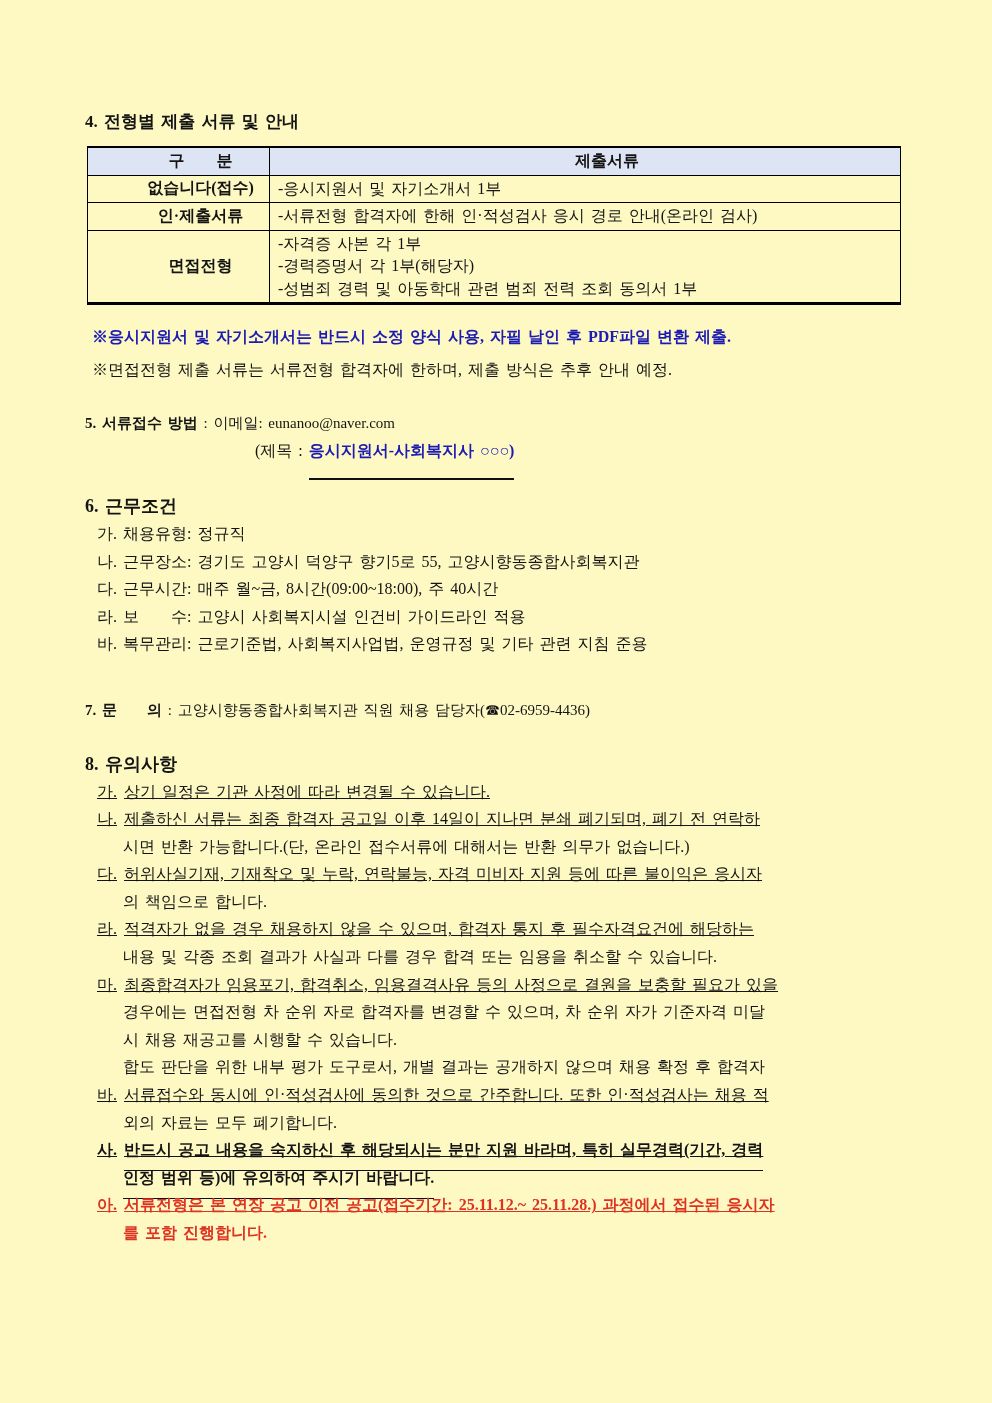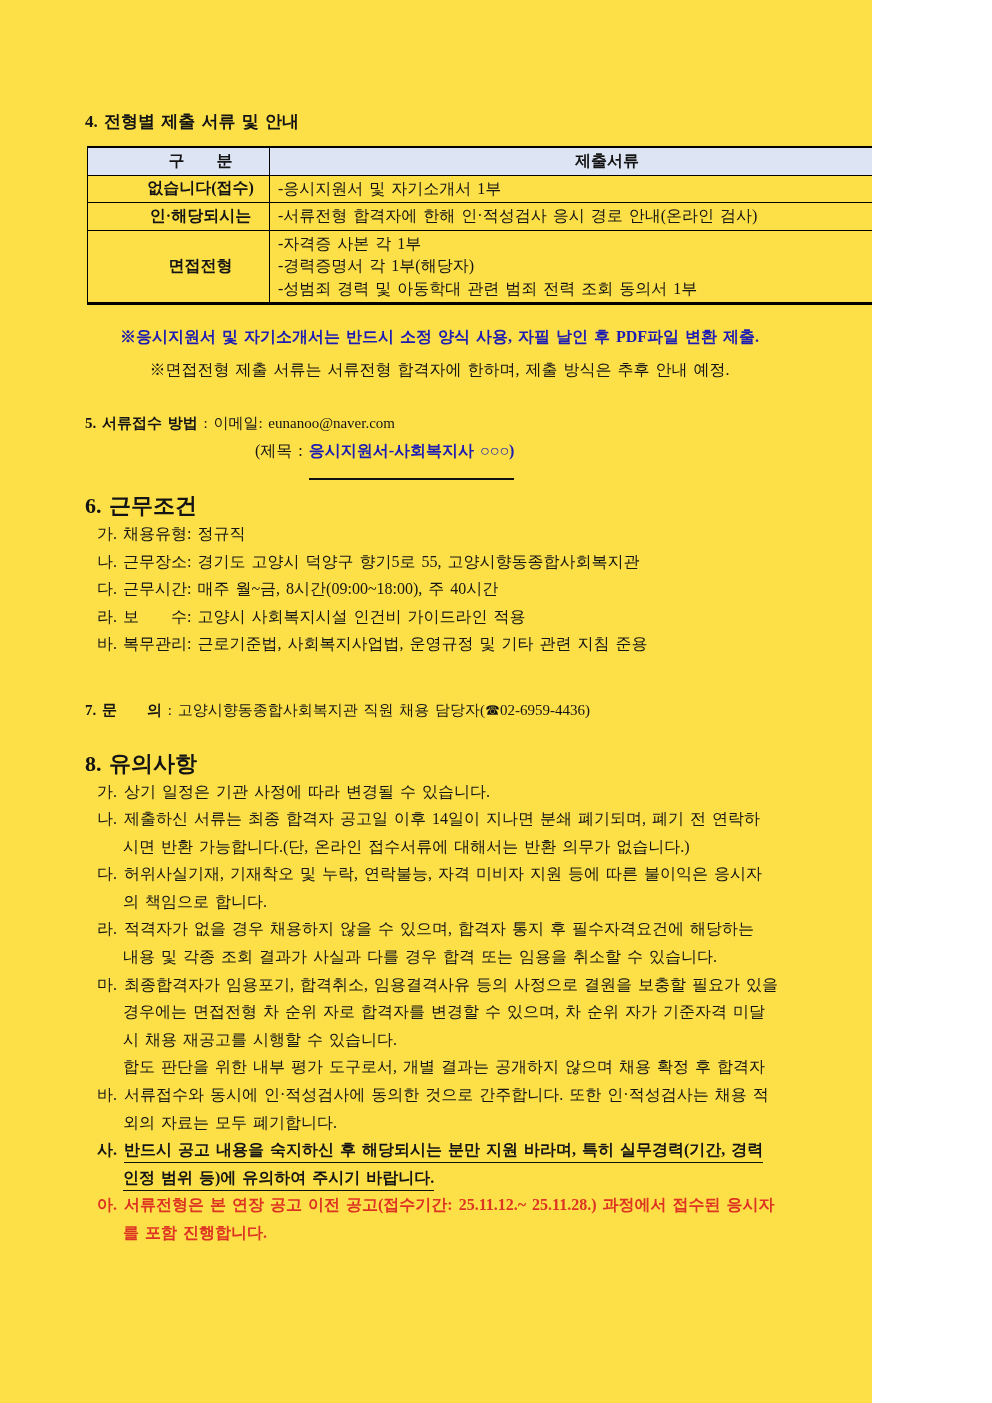--- a/index.html
+++ b/index.html
@@ -1,20 +1,20 @@
 <!DOCTYPE html>
 <html><head>
 <meta charset="utf-8">
 <style>
   * { margin:0; padding:0; box-sizing:border-box; }
   html,body { background:#ffffff; }
   .page {
     position:relative;
-    width:872px; height:1403px;
-    background:#fde047;
+    width:992px; height:1403px;
+    background:#fef9c3;
     font-family:"Liberation Serif","DejaVu Serif",serif;
     color:#141414;
     font-size:16px;
     word-spacing:2px;
     overflow:hidden;
   }
   .content { padding:0 85px; }
   .b { font-weight:bold; }
   .line { line-height:27.6px; white-space:nowrap; }
   .h16 { font-size:15px; }
@@ -31,47 +31,47 @@
     border-right:1px solid #000;
     font-size:16px;
   }
   table.doc-table th, table.doc-table td { border:1px solid #000;padding-left:44px; }
   table.doc-table th.c1, table.doc-table td.c1 { width:182px; text-align:center; font-weight:bold; }
   table.doc-table thead th { background:#dde4f4; height:28px; font-weight:bold; }
   table.doc-table td.c1 { height:27px; }
   table.doc-table td.c2 { padding:2px 6px 2px 8px; text-align:left; font-weight:normal; }
   table.doc-table td.c2 div { line-height:22.5px; white-space:nowrap; }
 
-  .notes { margin-top:15px; padding-left:7px;text-align:center; }
+  .notes { margin-top:15px; padding-left:7px; }
   .note { line-height:33px; white-space:nowrap; }
   .blue { color:#1c1cb4; }
   .red  { color:#dd3322; }
 
   
   .sec5 { margin-top:23px; }
   .sec5 .line { line-height:28px; }
   .subject-line { padding-left:170px; }
   .link-like { color:#1c1cb4; font-weight:bold; border-bottom:2px solid #101010; padding-bottom:19px; }
 
   
   .sec6 { margin-top:27px; }
-  .sec-heading { line-height:28px; font-size:22px; }
+  .sec-heading { line-height:28px; font-size:18px; }
   .sec6 .item { line-height:27.5px; padding-left:12px; white-space:nowrap; }
 
   
   .sec7 { margin-top:38px; }
   .sec7 .line { line-height:28px; }
 
   
   .sec8 { margin-top:26px; }
   .sec8 .item-line { line-height:27.6px; white-space:nowrap; }
-  .l1 { padding-left:12px; }
+  .l1 { padding-left:12px;text-decoration:underline; }
   .lc { padding-left:38px; }
   .marker { margin-right:7px; }
-  .ul { border-bottom:1.6px solid #101010; padding-bottom:4px; }
+  .ul { border-bottom:1.6px solid #101010; padding-bottom:12px; }
 </style>
 </head>
 <body>
 
 <div class="page">
   <div class="content">
 
     <div class="sec4-heading b">4. 전형별 제출 서류 및 안내</div>
 
     <table class="doc-table">
@@ -82,21 +82,21 @@
         </tr>
       </thead>
       <tbody>
         <tr>
           <td class="c1">없습니다(접수)</td>
           <td class="c2">
             <div>-응시지원서 및 자기소개서 1부</div>
           </td>
         </tr>
         <tr>
-          <td class="c1">인·해당되시는</td>
+          <td class="c1">인·제출서류</td>
           <td class="c2">
             <div>-서류전형 합격자에 한해 인·적성검사 응시 경로 안내(온라인 검사)</div>
           </td>
         </tr>
         <tr>
           <td class="c1">면접전형</td>
           <td class="c2">
             <div>-자격증 사본 각 1부</div>
             <div>-경력증명서 각 1부(해당자)</div>
             <div>-성범죄 경력 및 아동학대 관련 범죄 전력 조회 동의서 1부</div>

